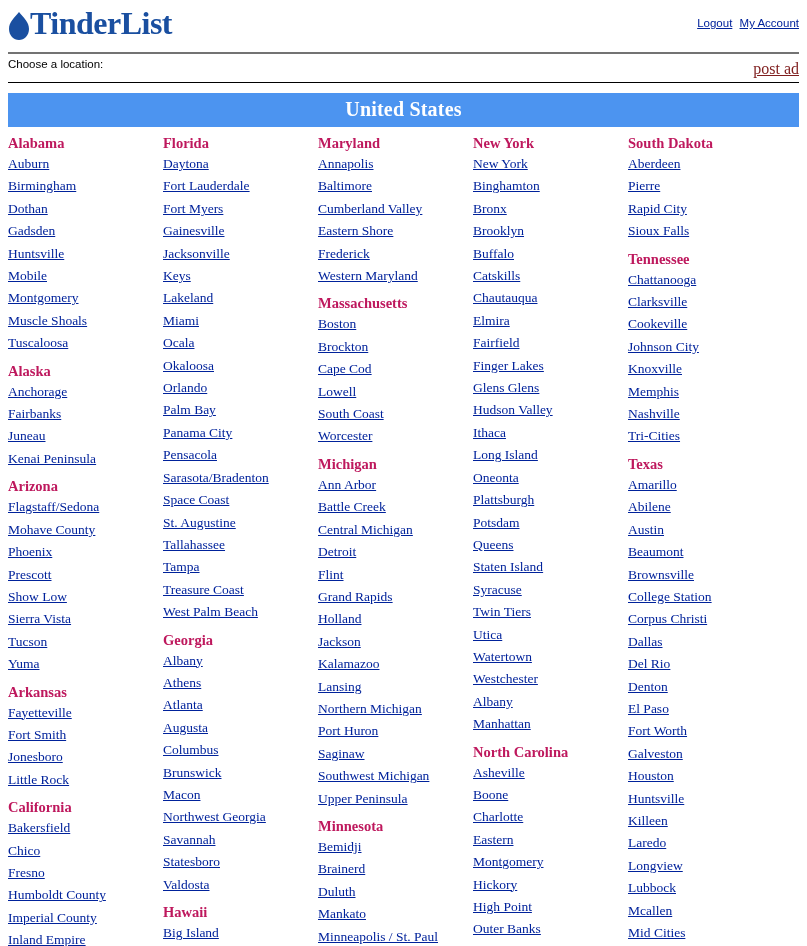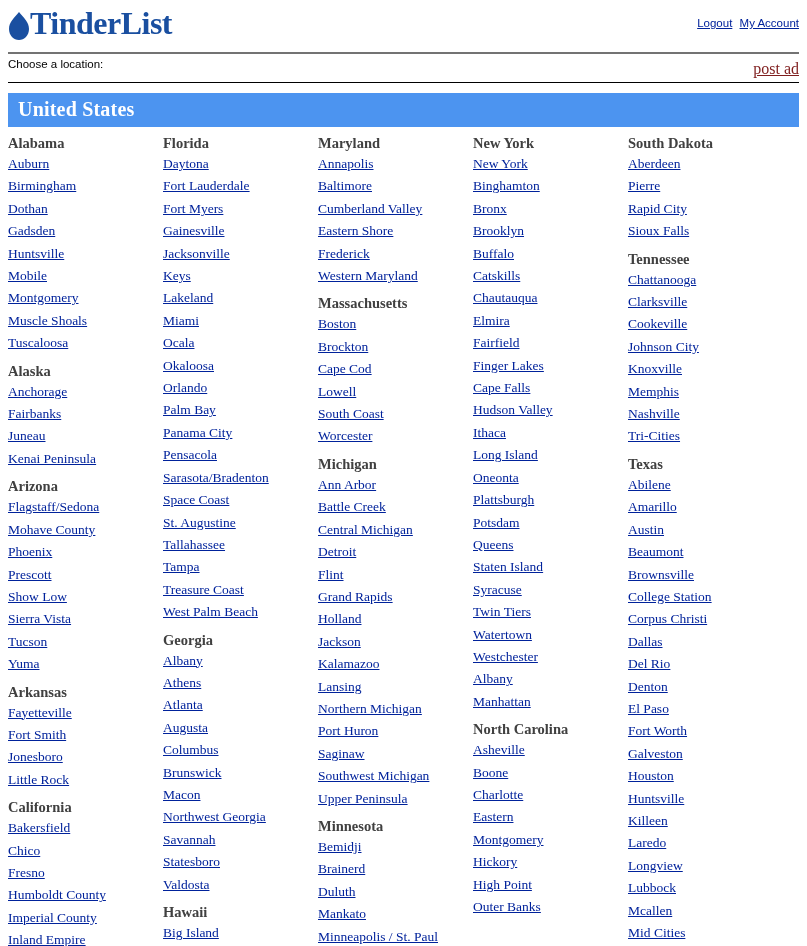--- a/index.html
+++ b/index.html
@@ -88,33 +88,34 @@
   
   .country-banner {
     margin: 10px 8px 0 8px;
     background: #4c94f0;
     color: #ffffff;
     font-family: "Liberation Serif", serif;
     font-size: 20px;
     font-weight: bold;
     padding: 5px 10px 6px 10px;
     letter-spacing: 0.2px;
+    text-align: center;
   }
   
   .columns {
     margin: 8px 8px 0 8px;
     display: flex;
     gap: 0px;
   }
   .col {
     width: 155px;
     flex: 0 0 155px;
   }
   .state {
-    color: #404040;
+    color: #be185d;
     font-family: "Liberation Serif", serif;
     font-size: 14.5px;
     font-weight: bold;
     margin: 8px 0 1px 0;
     line-height: 17px;
   }
   .col .state:first-child {
     margin-top: 0;
   }
   .city {
@@ -289,31 +290,32 @@
       <a class="city" href="#">New York</a>
       <a class="city" href="#">Binghamton</a>
       <a class="city" href="#">Bronx</a>
       <a class="city" href="#">Brooklyn</a>
       <a class="city" href="#">Buffalo</a>
       <a class="city" href="#">Catskills</a>
       <a class="city" href="#">Chautauqua</a>
       <a class="city" href="#">Elmira</a>
       <a class="city" href="#">Fairfield</a>
       <a class="city" href="#">Finger Lakes</a>
-      <a class="city" href="#">Cape Falls</a>
+      <a class="city" href="#">Glens Glens</a>
       <a class="city" href="#">Hudson Valley</a>
       <a class="city" href="#">Ithaca</a>
       <a class="city" href="#">Long Island</a>
       <a class="city" href="#">Oneonta</a>
       <a class="city" href="#">Plattsburgh</a>
       <a class="city" href="#">Potsdam</a>
       <a class="city" href="#">Queens</a>
       <a class="city" href="#">Staten Island</a>
       <a class="city" href="#">Syracuse</a>
       <a class="city" href="#">Twin Tiers</a>
+      <a class="city" href="#">Utica</a>
       <a class="city" href="#">Watertown</a>
       <a class="city" href="#">Westchester</a>
       <a class="city" href="#">Albany</a>
       <a class="city" href="#">Manhattan</a>
 
       <div class="state">North Carolina</div>
       <a class="city" href="#">Asheville</a>
       <a class="city" href="#">Boone</a>
       <a class="city" href="#">Charlotte</a>
       <a class="city" href="#">Eastern</a>
@@ -334,22 +336,22 @@
       <a class="city" href="#">Chattanooga</a>
       <a class="city" href="#">Clarksville</a>
       <a class="city" href="#">Cookeville</a>
       <a class="city" href="#">Johnson City</a>
       <a class="city" href="#">Knoxville</a>
       <a class="city" href="#">Memphis</a>
       <a class="city" href="#">Nashville</a>
       <a class="city" href="#">Tri-Cities</a>
 
       <div class="state">Texas</div>
+      <a class="city" href="#">Amarillo</a>
       <a class="city" href="#">Abilene</a>
-      <a class="city" href="#">Amarillo</a>
       <a class="city" href="#">Austin</a>
       <a class="city" href="#">Beaumont</a>
       <a class="city" href="#">Brownsville</a>
       <a class="city" href="#">College Station</a>
       <a class="city" href="#">Corpus Christi</a>
       <a class="city" href="#">Dallas</a>
       <a class="city" href="#">Del Rio</a>
       <a class="city" href="#">Denton</a>
       <a class="city" href="#">El Paso</a>
       <a class="city" href="#">Fort Worth</a>

